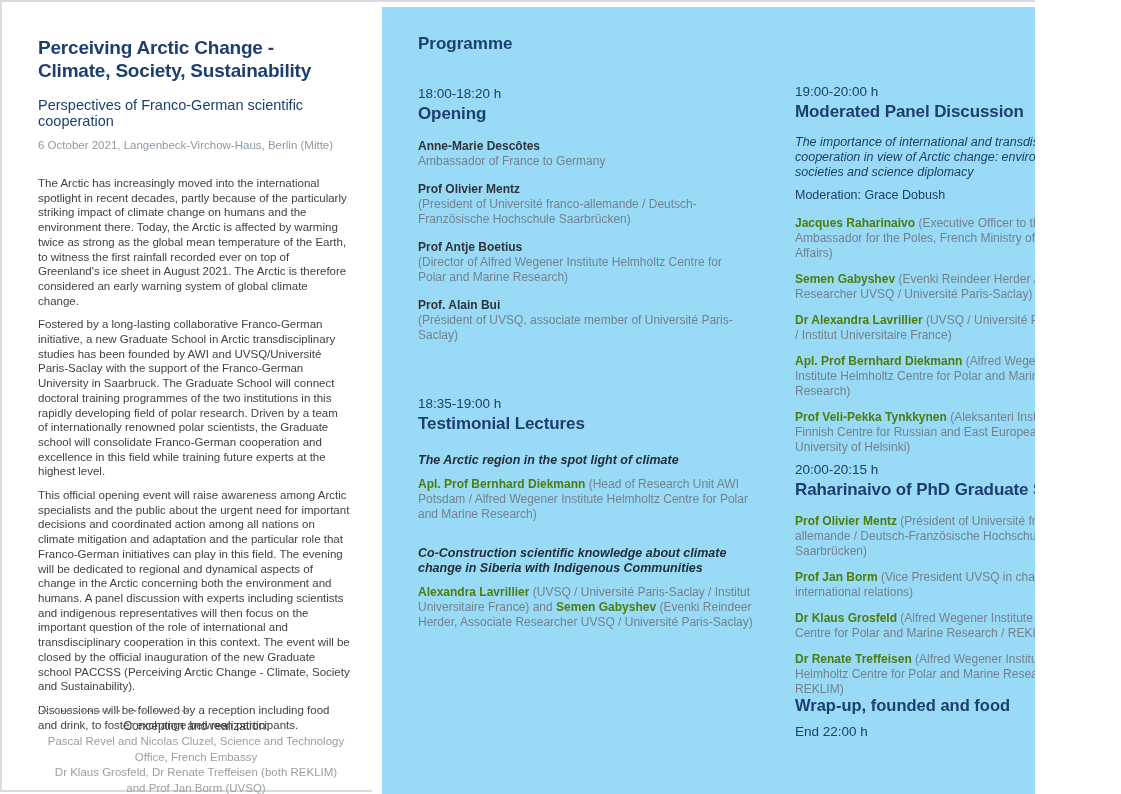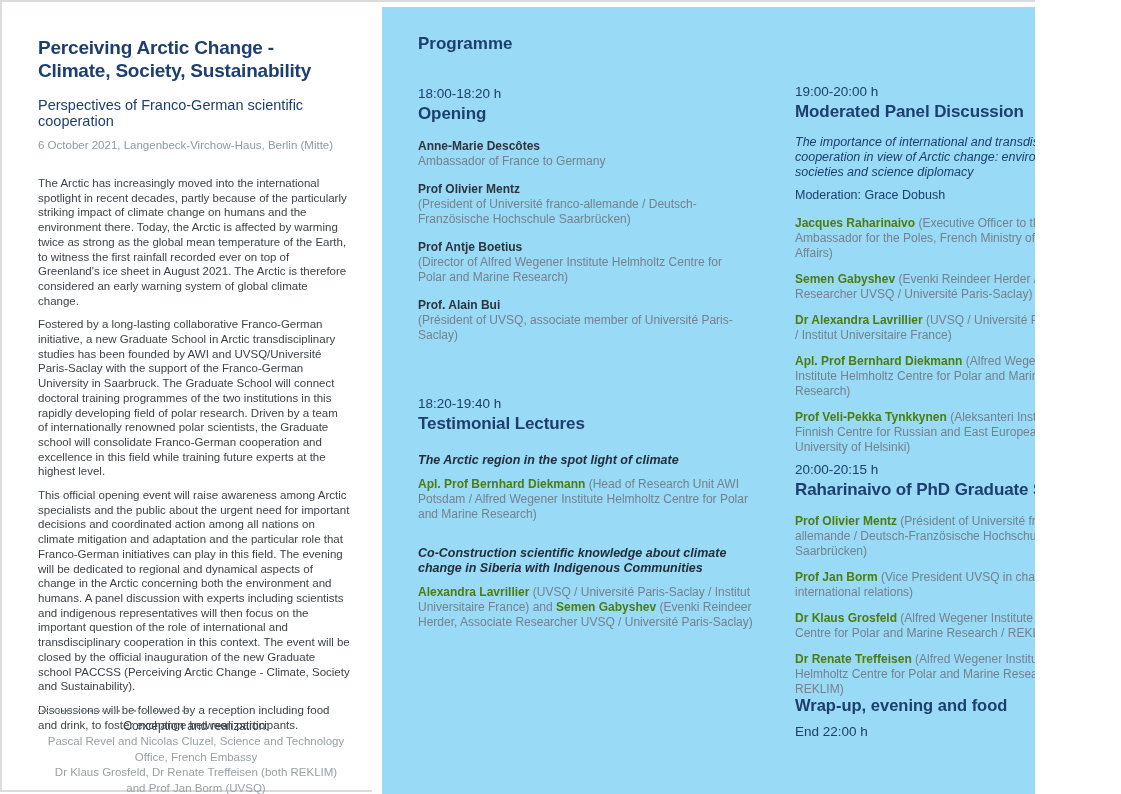--- a/index.html
+++ b/index.html
@@ -100,21 +100,21 @@
         <div class="sp-role">(Director of Alfred Wegener Institute Helmholtz Centre for Polar and Marine Research)</div>
       </div>
       <div class="speaker">
         <div class="sp-name">Prof. Alain Bui</div>
         <div class="sp-role">(Président of UVSQ, associate member of Université Paris-Saclay)</div>
       </div>
     </div>
   </div>
 
   <div class="session" id="session-testimonial">
-    <div class="sess-time">18:20-19:40 h</div>
+    <div class="sess-time">18:35-19:00 h</div>
     <div class="sess-heading">Testimonial Lectures</div>
 
     <div class="lecture-title">The Arctic region in the spot light of climate</div>
     <p class="entry"><span class="nm">Apl. Prof Bernhard Diekmann</span><span class="rl"> (Head of Research Unit AWI Potsdam / Alfred Wegener Institute Helmholtz Centre for Polar and Marine Research)</span></p>
 
     <div class="lecture-title" style="margin-top:24px;">Co-Construction scientific knowledge about climate change in Siberia with Indigenous Communities</div>
     <p class="entry"><span class="nm">Alexandra Lavrillier</span><span class="rl"> (UVSQ / Université Paris-Saclay / Institut Universitaire France) and </span><span class="nm">Semen Gabyshev</span><span class="rl"> (Evenki Reindeer Herder, Associate Researcher UVSQ / Université Paris-Saclay)</span></p>
   </div>
 
   <div class="session" id="session-panel">
@@ -136,16 +136,16 @@
     <div class="sess-heading">Raharinaivo of PhD Graduate School</div>
     <div class="inaug-list">
       <p class="entry"><span class="nm">Prof Olivier Mentz</span><span class="rl"> (Président of Université franco-allemande / Deutsch-Französische Hochschule Saarbrücken)</span></p>
       <p class="entry"><span class="nm">Prof Jan Borm</span><span class="rl"> (Vice President UVSQ in charge of international relations)</span></p>
       <p class="entry"><span class="nm">Dr Klaus Grosfeld</span><span class="rl"> (Alfred Wegener Institute Helmholtz Centre for Polar and Marine Research / REKLIM)</span></p>
       <p class="entry"><span class="nm">Dr Renate Treffeisen</span><span class="rl"> (Alfred Wegener Institute Helmholtz Centre for Polar and Marine Research / REKLIM)</span></p>
     </div>
   </div>
 
   <div class="session" id="wrapup">
-    <div class="wrap-heading">Wrap-up, evening and food</div>
+    <div class="wrap-heading">Wrap-up, founded and food</div>
     <div class="wrap-end">End 22:00 h</div>
   </div>
 </div>
 
 </body></html>

